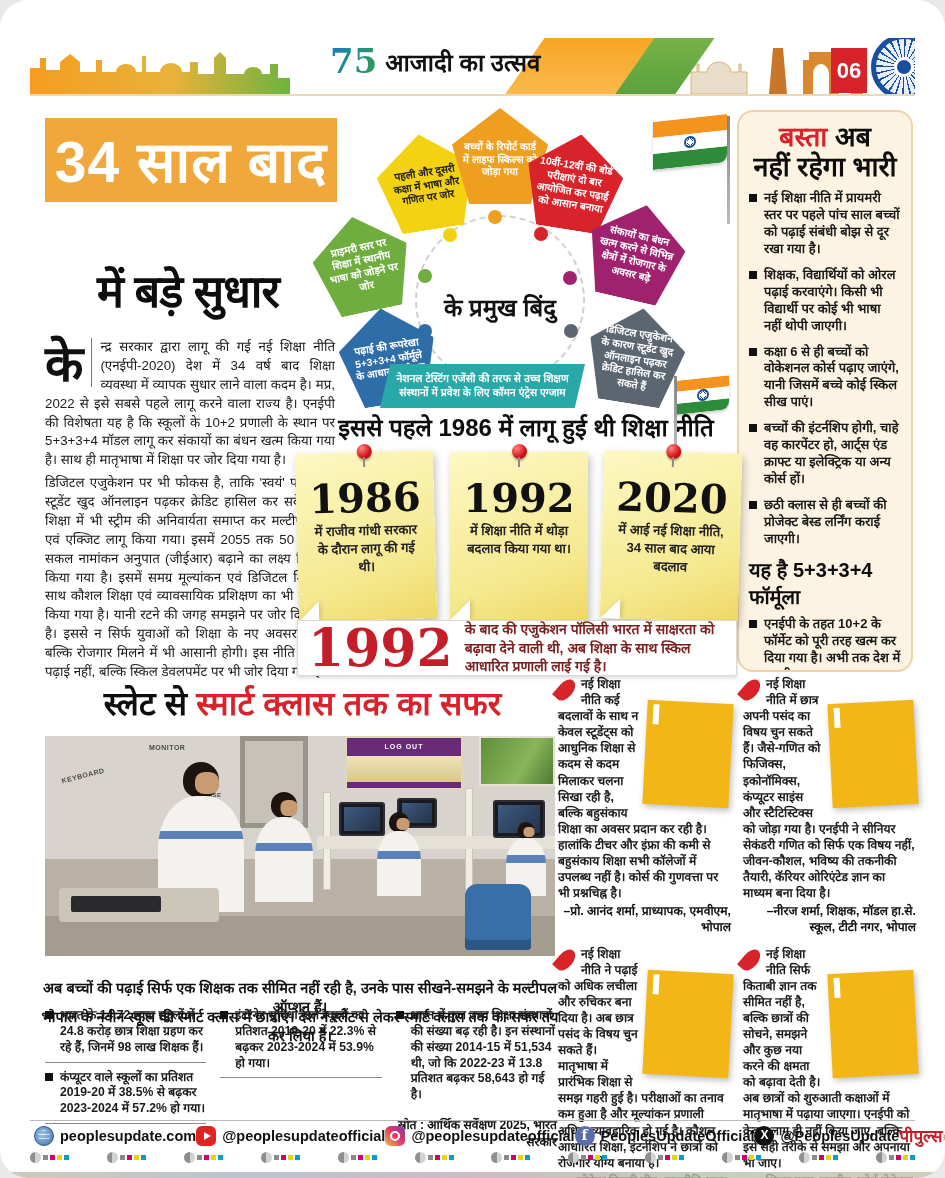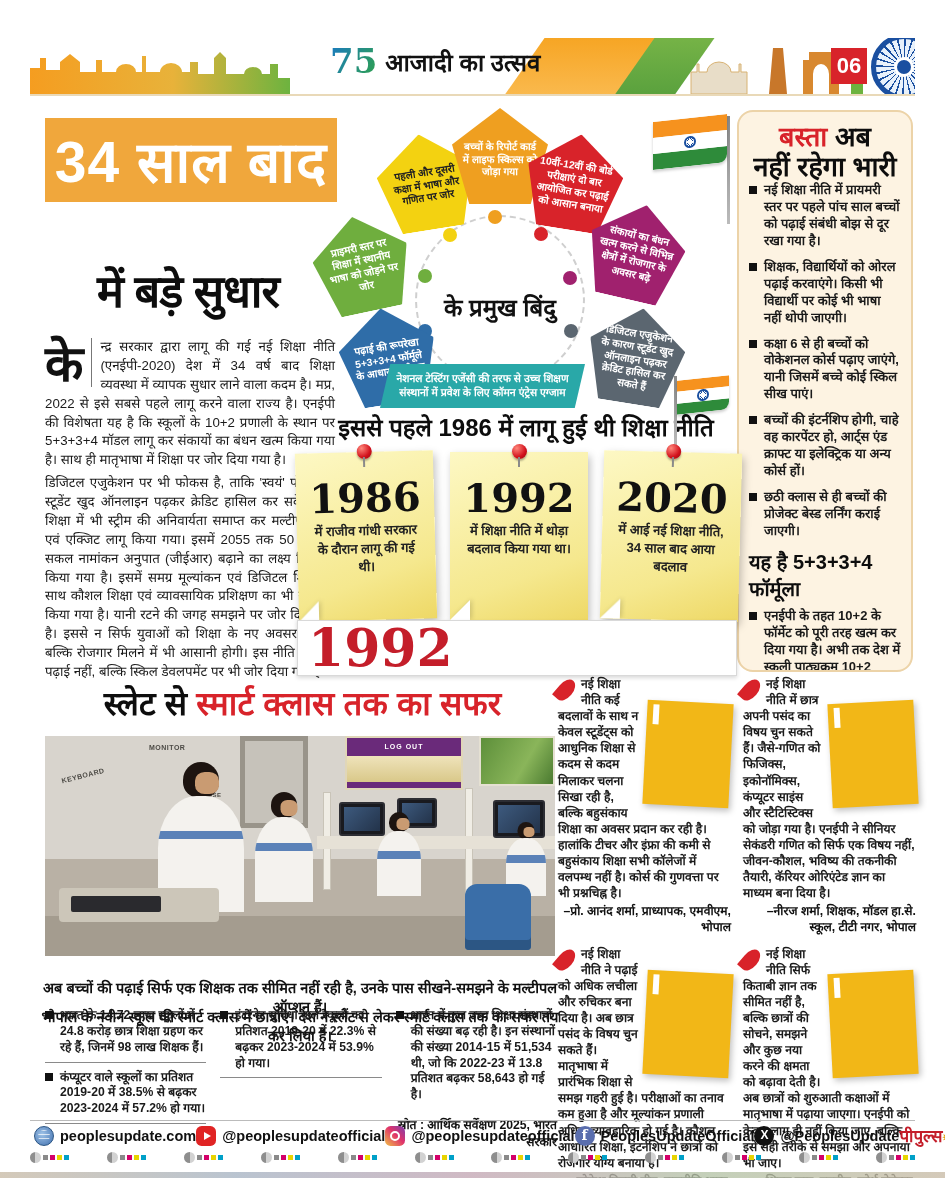--- a/index.html
+++ b/index.html
@@ -1,28 +1,28 @@
 <!DOCTYPE html>
 <html lang="hi"><head>
 <meta charset="utf-8">
 <style>
   * { margin:0; padding:0; box-sizing:border-box; }
   body { background:#e9e9e9; font-family:"Liberation Sans", sans-serif; }
-  .page { position:relative; width:945px; height:1178px; background:#fff; margin:0 auto; overflow:hidden; }
+  .page { position:relative; width:945px; height:1178px; background:#fff; margin:0 auto; overflow:hidden;border-radius:28px; }
 
   
   .masthead { position:absolute; left:30px; top:38px; width:885px; height:58px; background:#fff; border-bottom:2px solid #e9d9b8; overflow:hidden; }
   .mh-stripe1 { position:absolute; left:490px; top:-10px; width:150px; height:90px; background:linear-gradient(#f6a21d,#fbc15e); transform:skewX(-35deg); }
   .mh-stripe2 { position:absolute; left:600px; top:-10px; width:60px; height:90px; background:linear-gradient(#7ab648,#4f9a3a); transform:skewX(-35deg); }
   .mh-skyline { position:absolute; left:0; bottom:0; }
   .mh-monuments { position:absolute; left:655px; bottom:0; }
   .mh-logo { position:absolute; left:300px; top:6px; display:flex; align-items:center; gap:8px; }
   .logo75 { font-family:"DejaVu Serif", serif; font-weight:bold; font-size:34px; color:#1a7ac2; background:linear-gradient(120deg,#1a7ac2,#2fa14c); -webkit-background-clip:text; background-clip:text; -webkit-text-fill-color:transparent; line-height:1; }
   .mh-title { font-size:24px; font-weight:900; color:#111; letter-spacing:0; }
-  .page-num { position:absolute; right:48px; top:10px; width:36px; height:36px; background:#d8232a; color:#fff; font-size:22px; font-weight:900; display:flex; align-items:center; justify-content:center; }
+  .page-num { position:absolute; right:48px; top:10px; width:36px; height:45px; background:#d8232a; color:#fff; font-size:22px; font-weight:900; display:flex; align-items:center; justify-content:center; }
   .chakra { position:absolute; right:-22px; top:-4px; width:66px; height:66px; border-radius:50%; border:5px solid #1a4fa0; background:repeating-conic-gradient(#1a4fa0 0deg 4deg, #e8f1fb 4deg 15deg); }
   .chakra::after { content:''; position:absolute; left:50%; top:50%; width:14px; height:14px; transform:translate(-50%,-50%); border-radius:50%; background:#1a4fa0; border:3px solid #fff; }
 
   
   .kicker { position:absolute; left:45px; top:118px; width:292px; height:84px; background:#f0a73c; color:#fff; font-size:57px; font-weight:900; display:flex; align-items:center; justify-content:center; letter-spacing:1px; }
   .headline { position:absolute; left:38px; top:212px; width:300px; text-align:center; color:#0d0d0d; font-weight:900; font-size:45px; line-height:1.18; letter-spacing:-1px; }
   .article { position:absolute; left:45px; top:338px; width:290px; height:330px; font-size:13.3px; line-height:1.42; color:#1a1a1a; text-align:justify; font-weight:500; }
   .dropcap { float:left; font-size:50px; line-height:0.9; font-weight:900; padding:4px 8px 0 0; margin-right:8px; border-right:1.5px solid #777; color:#111; }
   .article p + p { margin-top:4px; }
 
@@ -46,21 +46,21 @@
   .flag .pole { position:absolute; right:0; top:0; width:3px; height:100%; background:linear-gradient(#888,#bbb); }
   .flag .cloth { position:absolute; right:3px; top:2px; width:74px; height:48px; transform:skewY(-6deg); border-radius:0 0 8px 0; overflow:hidden; box-shadow:0 2px 3px rgba(0,0,0,.2); }
   .flag .cloth .s1{height:33.3%;background:#f6921e;} .flag .cloth .s2{height:33.4%;background:#fff;position:relative;} .flag .cloth .s3{height:33.3%;background:#2e8b3a;}
   .flag .cloth .ck{position:absolute;left:50%;top:50%;width:12px;height:12px;transform:translate(-50%,-50%);border-radius:50%;border:2px solid #1a4fa0;background:repeating-conic-gradient(#1a4fa0 0deg 10deg,#fff 10deg 30deg);}
   .flag1 { left:336px; top:8px; width:82px; height:108px; }
   .flag2 { left:362px; top:268px; width:60px; height:72px; }
   .flag2 .cloth { width:52px; height:34px; }
 
   
   .sidebar { position:absolute; left:737px; top:110px; width:176px; height:562px; background:#fdf3e2; border:2px solid #ecd3a8; border-radius:16px; padding:10px 10px 6px; overflow:hidden; }
-  .sb-title { text-align:center; font-size:27px; font-weight:900; line-height:1.12; color:#0d0d0d; }
+  .sb-title { text-align:center; font-size:27px; font-weight:900; line-height:1.12; color:#0d0d0d; margin-bottom:8px; }
   .sb-title .red { color:#d8232a; }
   .sb-list { list-style:none; }
   .sb-list li { position:relative; padding-left:15px; font-size:13px; font-weight:700; line-height:1.3; color:#1a1a1a; margin-bottom:9px; }
   .sb-list li::before { content:''; position:absolute; left:0; top:4px; width:8px; height:8px; background:#111; }
   .sb-formula-title { font-size:20px; font-weight:900; color:#0d0d0d; margin:4px 0 6px; }
 
   
   .note { position:absolute; width:138px; height:168px; background:linear-gradient(160deg,#fdf8c4 0%,#f5e88e 70%,#eed865 100%); box-shadow:2px 4px 8px rgba(0,0,0,.25); padding-top:26px; text-align:center; }
   .note::after { content:''; position:absolute; left:0; bottom:0; border-style:solid; border-width:0 0 20px 20px; border-color:transparent transparent #fff transparent; filter:drop-shadow(2px -1px 2px rgba(0,0,0,.15)); }
   .note .year { font-family:"DejaVu Serif", serif; font-size:40px; font-weight:bold; color:#111; line-height:1; }
@@ -280,20 +280,21 @@
     <div class="ntext">में शिक्षा नीति में थोड़ा बदलाव किया गया था।</div>
   </div>
   <div class="note note3">
     <div class="pin"></div>
     <div class="year">2020</div>
     <div class="ntext">में आई नई शिक्षा नीति, 34 साल बाद आया बदलाव</div>
   </div>
 
   <div class="banner92">
     <div class="b-year">1992</div>
+    <div class="b-text">के बाद की एजुकेशन पॉलिसी भारत में साक्षरता को बढ़ावा देने वाली थी, अब शिक्षा के साथ स्किल आधारित प्रणाली लाई गई है।</div>
   </div>
 
   <div class="smart-title">
     <span>स्लेट से </span><span class="red">स्मार्ट क्लास तक का सफर</span>
   </div>
 
   <div class="photo">
     <span class="plabel" style="left:104px;top:8px;">MONITOR</span>
     <span class="plabel" style="left:16px;top:36px;transform:rotate(-14deg);">KEYBOARD</span>
     <span class="plabel" style="left:152px;top:56px;font-size:6px;">MOUSE</span>
@@ -344,21 +345,21 @@
     <div class="stat-col">
       <div class="stat noline">भारत में कुल उच्च शिक्षा संस्थानों की संख्या बढ़ रही है। इन संस्थानों की संख्या 2014-15 में 51,534 थी, जो कि 2022-23 में 13.8 प्रतिशत बढ़कर 58,643 हो गई है।</div>
       <div class="source">स्रोत : आर्थिक सर्वेक्षण 2025, भारत सरकार</div>
     </div>
   </div>
 
   <div class="quotes">
     <div class="quote q1">
       <span class="qmark"></span>
       <span class="qphoto"><span class="pframe"><span class="pp"><span class="hair"></span><span class="head"></span><span class="mo"></span><span class="bd"></span></span></span></span>
-      <span>नई शिक्षा नीति कई बदलावों के साथ न केवल स्टूडेंट्स को आधुनिक शिक्षा से कदम से कदम मिलाकर चलना सिखा रही है, बल्कि बहुसंकाय शिक्षा का अवसर प्रदान कर रही है। हालांकि टीचर और इंफ्रा की कमी से बहुसंकाय शिक्षा सभी कॉलेजों में वलपम्ध नहीं है। कोर्स की गुणवत्ता पर भी प्रश्नचिह्न है।</span>
+      <span>नई शिक्षा नीति कई बदलावों के साथ न केवल स्टूडेंट्स को आधुनिक शिक्षा से कदम से कदम मिलाकर चलना सिखा रही है, बल्कि बहुसंकाय शिक्षा का अवसर प्रदान कर रही है। हालांकि टीचर और इंफ्रा की कमी से बहुसंकाय शिक्षा सभी कॉलेजों में उपलब्ध नहीं है। कोर्स की गुणवत्ता पर भी प्रश्नचिह्न है।</span>
       <span class="attr">–प्रो. आनंद शर्मा, प्राध्यापक, एमवीएम, भोपाल</span>
     </div>
     <div class="quote q2">
       <span class="qmark"></span>
       <span class="qphoto"><span class="pframe"><span class="pp"><span class="hair"></span><span class="head"></span><span class="mo"></span><span class="bd"></span></span></span></span>
       <span>नई शिक्षा नीति में छात्र अपनी पसंद का विषय चुन सकते हैं। जैसे-गणित को फिजिक्स, इकोनॉमिक्स, कंप्यूटर साइंस और स्टैटिस्टिक्स को जोड़ा गया है। एनईपी ने सीनियर सेकंडरी गणित को सिर्फ एक विषय नहीं, जीवन-कौशल, भविष्य की तकनीकी तैयारी, कॅरियर ओरिएंटेड ज्ञान का माध्यम बना दिया है।</span>
       <span class="attr">–नीरज शर्मा, शिक्षक, मॉडल हा.से. स्कूल, टीटी नगर, भोपाल</span>
     </div>
     <div class="quote q3">
       <span class="qmark"></span>

